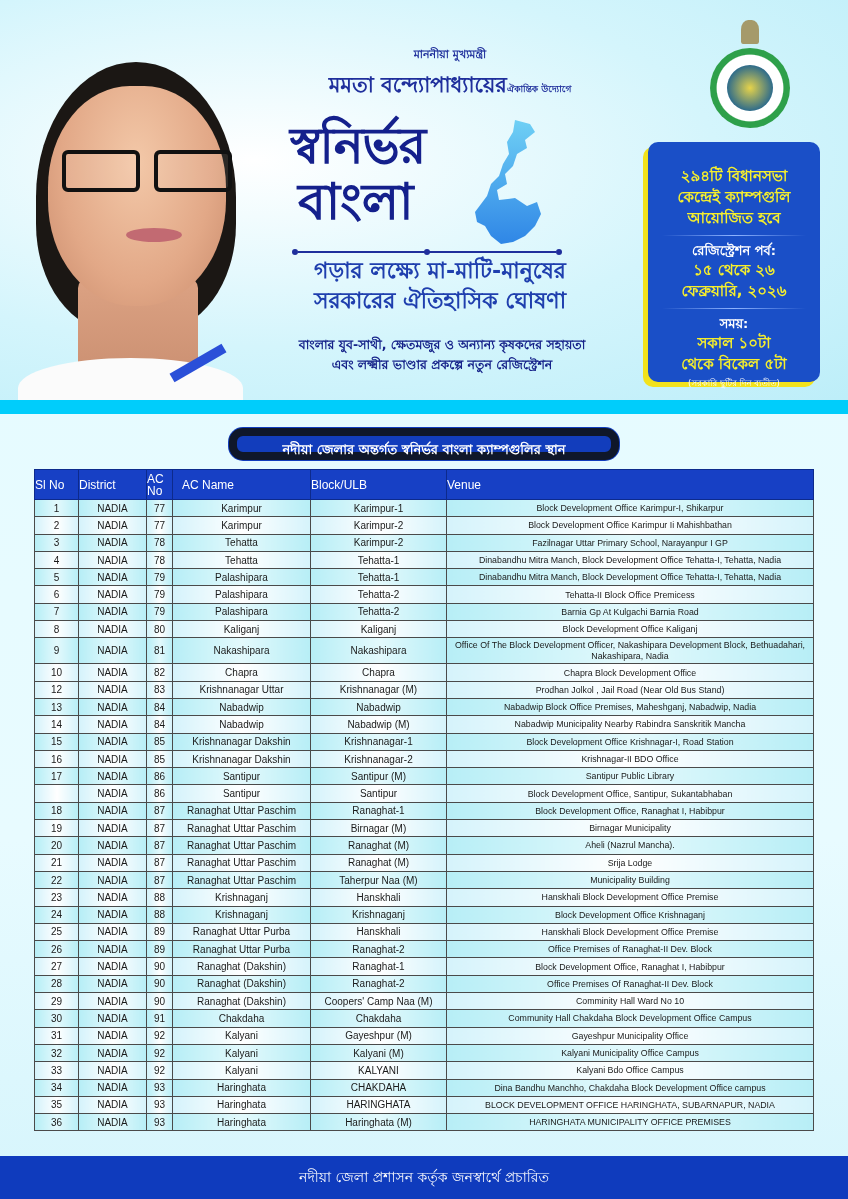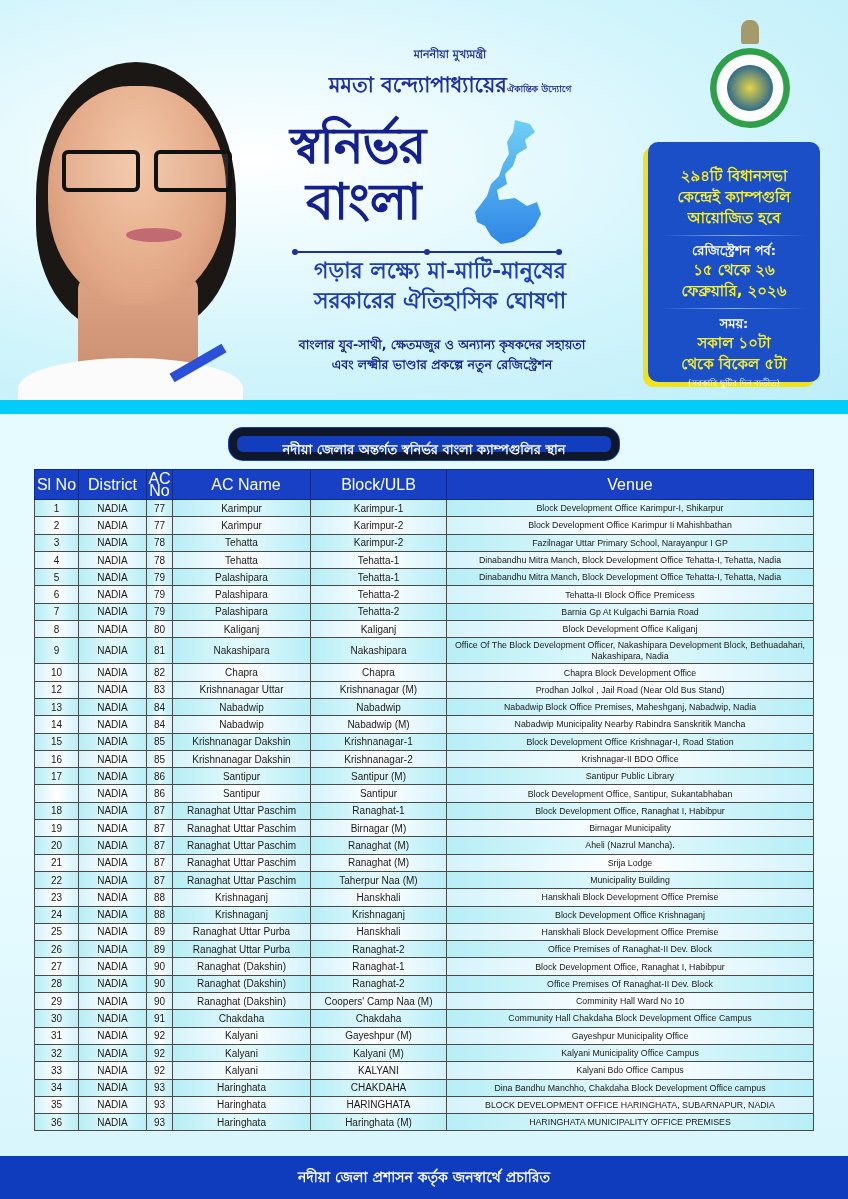--- a/index.html
+++ b/index.html
@@ -24,21 +24,21 @@
   .portrait .lips { position: absolute; left: 108px; top: 170px; width: 56px; height: 14px; background: #c26a72; border-radius: 50%; }
 
   .title-block { position: absolute; left: 250px; top: 46px; width: 400px; text-align: center; color: #1f2f9c; }
   .cm-label { font-size: 11px; font-weight: bold; }
   .cm-name-row { margin-top: 4px; display: flex; align-items: baseline; justify-content: center; }
   .cm-name { font-size: 21px; font-weight: bold; color: #1f2f9c; }
   .cm-initiative { font-size: 9px; font-weight: bold; color: #1f2f9c; }
 
   .brand { position: absolute; left: 290px; top: 118px; width: 220px; }
   .brand-line1 { font-size: 50px; font-weight: bold; color: #14208c; line-height: 56px; letter-spacing: -1px; }
-  .brand-line2 { font-size: 50px; font-weight: bold; color: #14208c; line-height: 56px; margin-left: 16px; }
+  .brand-line2 { font-size: 50px; font-weight: bold; color: #14208c; line-height: 56px; margin-left: 8px; }
   .map-shape { position: absolute; left: 455px; top: 118px; width: 90px; height: 130px; }
 
   .divider-ornament { position: absolute; left: 292px; top: 249px; width: 270px; height: 6px; }
   .divider-ornament .line { position: absolute; left: 6px; right: 6px; top: 2px; height: 1.5px; background: #1f2f9c; }
   .divider-ornament .dot { position: absolute; top: 0; width: 6px; height: 6px; border-radius: 50%; background: #1f2f9c; }
 
   .slogan { position: absolute; left: 235px; top: 256px; width: 410px; text-align: center; color: #1f3fae; font-size: 22px; line-height: 30px; font-weight: bold; }
   .subtext { position: absolute; left: 232px; top: 335px; width: 420px; text-align: center; color: #16238a; font-size: 12.5px; line-height: 20px; font-weight: bold; }
 
   .emblem { position: absolute; left: 705px; top: 20px; width: 90px; height: 100px; }
@@ -53,28 +53,28 @@
   .info-box .mid { font-size: 13px; font-weight: bold; color: #ffffff; line-height: 18px; }
   .info-box .sep { height: 1px; margin: 6px 14px; background: linear-gradient(90deg, transparent, #8fb4ff, transparent); }
   .info-box .small { font-size: 8.5px; color: #ffffff; margin-top: 2px; }
 
   .cyan-bar { position: absolute; left: 0; top: 400px; width: 848px; height: 14px; background: #00cdfb; }
 
   .section-pill { position: absolute; left: 229px; top: 428px; width: 390px; height: 32px; border-radius: 14px; background: #123dbc;
     border: 8px solid #0f172a; box-shadow: 0 0 0 1px #123dbc; color: #ffffff; font-size: 13px; font-weight: bold; text-align: center; line-height: 28px; }
 
   table.camps { position: absolute; left: 34px; top: 469px; width: 780px; border-collapse: collapse; font-family: "Liberation Sans", sans-serif; font-size: 10px; }
-  table.camps th { background: #1740c5; color: #ffffff; font-weight: normal; font-size: 16px; border: 1px solid #0d2a8c; height: 30px; text-align: center; line-height: 12px; }
+  table.camps th { background: #1740c5; color: #ffffff; font-weight: normal; font-size: 12px; border: 1px solid #0d2a8c; height: 30px; text-align: left; line-height: 12px; }
   table.camps td { border: 1px solid #4a4a4a; text-align: center; height: 17.3px; color: #1a1a1a; padding: 0 2px; font-size: 10px; }
   table.camps td.venue { font-size: 8.8px; }
   table.camps tr.odd td { background: linear-gradient(90deg, #b7eef6, #e3f9fc 50%, #b7eef6); }
   table.camps tr.even td { background: linear-gradient(90deg, #d5f3fb, #ffffff 50%, #d5f3fb); }
   table.camps tr.tall td { height: 26px; line-height: 11px; }
 
-  .footer-bar { position: absolute; left: 0; top: 1156px; width: 848px; height: 43px; background: #0f3bbd; color: #ffffff; font-size: 14px; font-weight: bold; text-align: center; line-height: 43px; }
+  .footer-bar { position: absolute; left: 0; top: 1156px; width: 848px; height: 43px; background: #0f3bbd; color: #ffffff; font-size: 14px; font-weight: normal; text-align: center; line-height: 43px; }
 </style>
 </head>
 <body>
 
 <div class="hero">
   <div class="portrait">
     <div class="hair"></div>
     <div class="neck"></div>
     <div class="face"></div>
     <div class="glasses">

